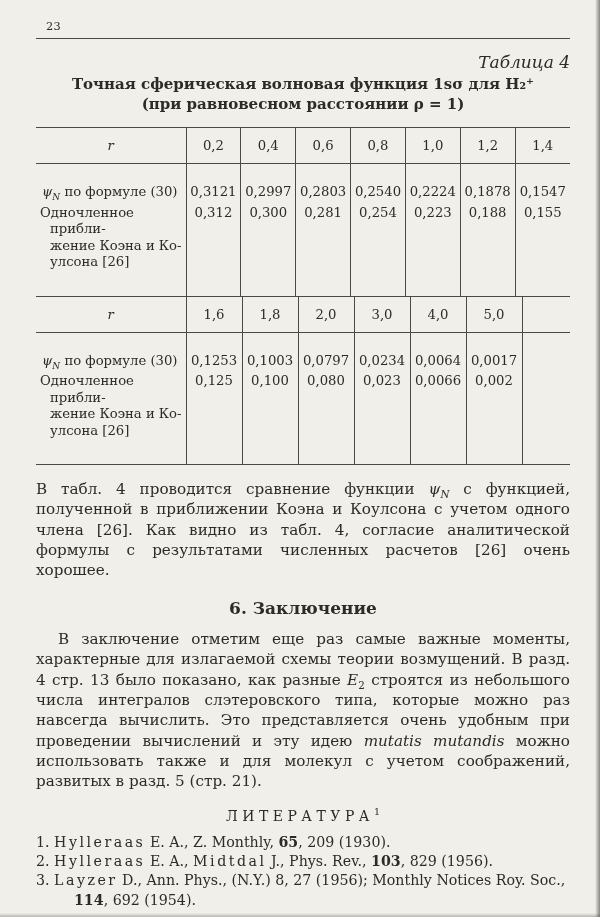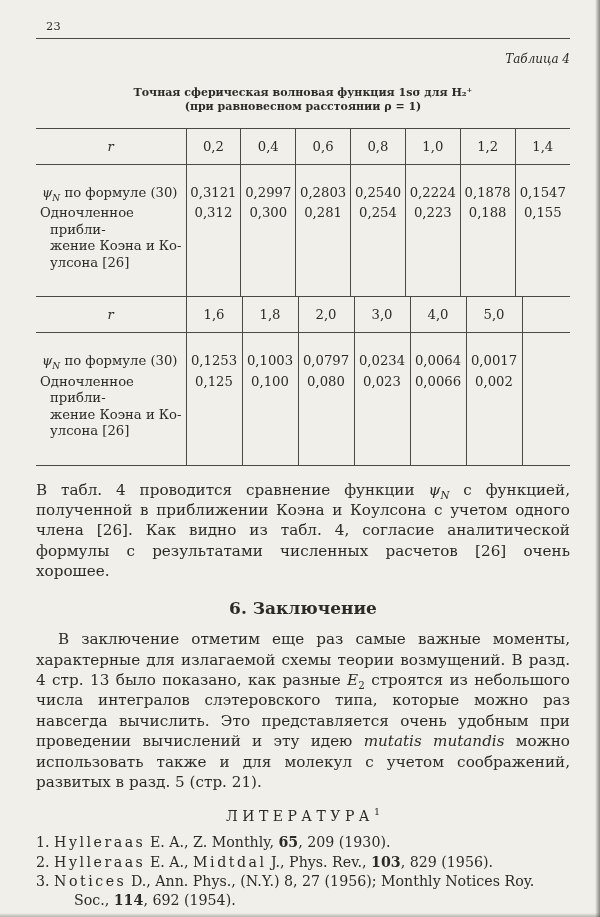--- a/index.html
+++ b/index.html
@@ -15,22 +15,22 @@
   }
   .page { padding:20px 30px 0 36px; }
 
   .runhead {
     display:flex; justify-content:space-between; align-items:baseline;
     font-size:11.3px; letter-spacing:0.4px;
     border-bottom:1px solid var(--rule); padding-bottom:5px;
   }
   .runhead .pageno { margin-left:10px; }
 
-  .tbl-caption { text-align:right; font-style:italic; font-size:12px; margin-top:13px; }
-  .tbl-title { text-align:center; font-weight:bold; font-size:11px; line-height:1.3; margin-top:20px; }
+  .tbl-caption { text-align:right; font-style:italic; font-size:17px; margin-top:13px; }
+  .tbl-title { text-align:center; font-weight:bold; font-size:15px; line-height:1.3; margin-top:3px; }
 
   .dtable { width:100%; border-collapse:collapse; table-layout:fixed; font-size:13.2px; }
   .dtable-first { margin-top:13px; border-top:1px solid var(--rule); }
   .dtable-second { border-top:1px solid var(--rule); border-bottom:1px solid var(--rule); }
   .dtable thead tr { border-bottom:1px solid var(--rule); }
   .dtable th { font-weight:normal; text-align:center; padding:10px 2px; }
   .dtable th.hdr-r { font-style:italic; }
   .dtable td { text-align:center; vertical-align:top; padding:2px; line-height:1.25; }
   .dtable th, .dtable td { border-right:1px solid var(--rule); }
   .dtable th:last-child, .dtable td:last-child { border-right:none; }
@@ -187,21 +187,21 @@
 
   <h3 class="sec-head">6. Заключение</h3>
 
   <p class="body-text indent after-head"><span>В заключение отметим еще раз самые важные моменты, характерные для излагаемой схемы теории возмущений. В разд. 4 стр. 13 было показано, как разные </span><span style="font-style: italic;">E</span><sub>2</sub><span> строятся из небольшого числа интегралов слэтеровского типа, которые можно раз навсегда вычислить. Это представляется очень удобным при проведении вычислений и эту идею </span><span style="font-style: italic;">mutatis mutandis</span><span> можно использовать также и для молекул с учетом соображений, развитых в разд. 5 (стр. 21).</span></p>
 
   <h4 class="lit-head"><span class="lsp">ЛИТЕРАТУРА</span><sup>1</sup></h4>
 
   <div class="refs">
     <div class="ref"><span>1. </span><span class="lsp">Hylleraas</span><span> E. A., Z. Monthly, </span><span style="font-weight: bold;">65</span><span>, 209 (1930).</span></div>
     <div class="ref"><span>2. </span><span class="lsp">Hylleraas</span><span> E. A., </span><span class="lsp">Midtdal</span><span> J., Phys. Rev., </span><span style="font-weight: bold;">103</span><span>, 829 (1956).</span></div>
-    <div class="ref"><span>3. </span><span class="lsp">Notices</span><span> D., Ann. Phys., (N.Y.) 8, 27 (1956); Monthly Notices Roy. Soc., </span><span style="font-weight: bold;">114</span><span>, 692 (1954).</span></div>
+    <div class="ref"><span>3. </span><span class="lsp">Layzer</span><span> D., Ann. Phys., (N.Y.) 8, 27 (1956); Monthly Notices Roy. Soc., </span><span style="font-weight: bold;">114</span><span>, 692 (1954).</span></div>
   </div>
 
   <div class="footnote"><sup>1</sup><span> Список литературы неполон, в частности, в отношении ссылок по разложению уравнений метода Хартри — Фока по степеням </span></div>
 
 </div>
 
 <div class="scan-edge-right"></div>
 <div class="scan-edge-bottom"></div>
 
 </body></html>

